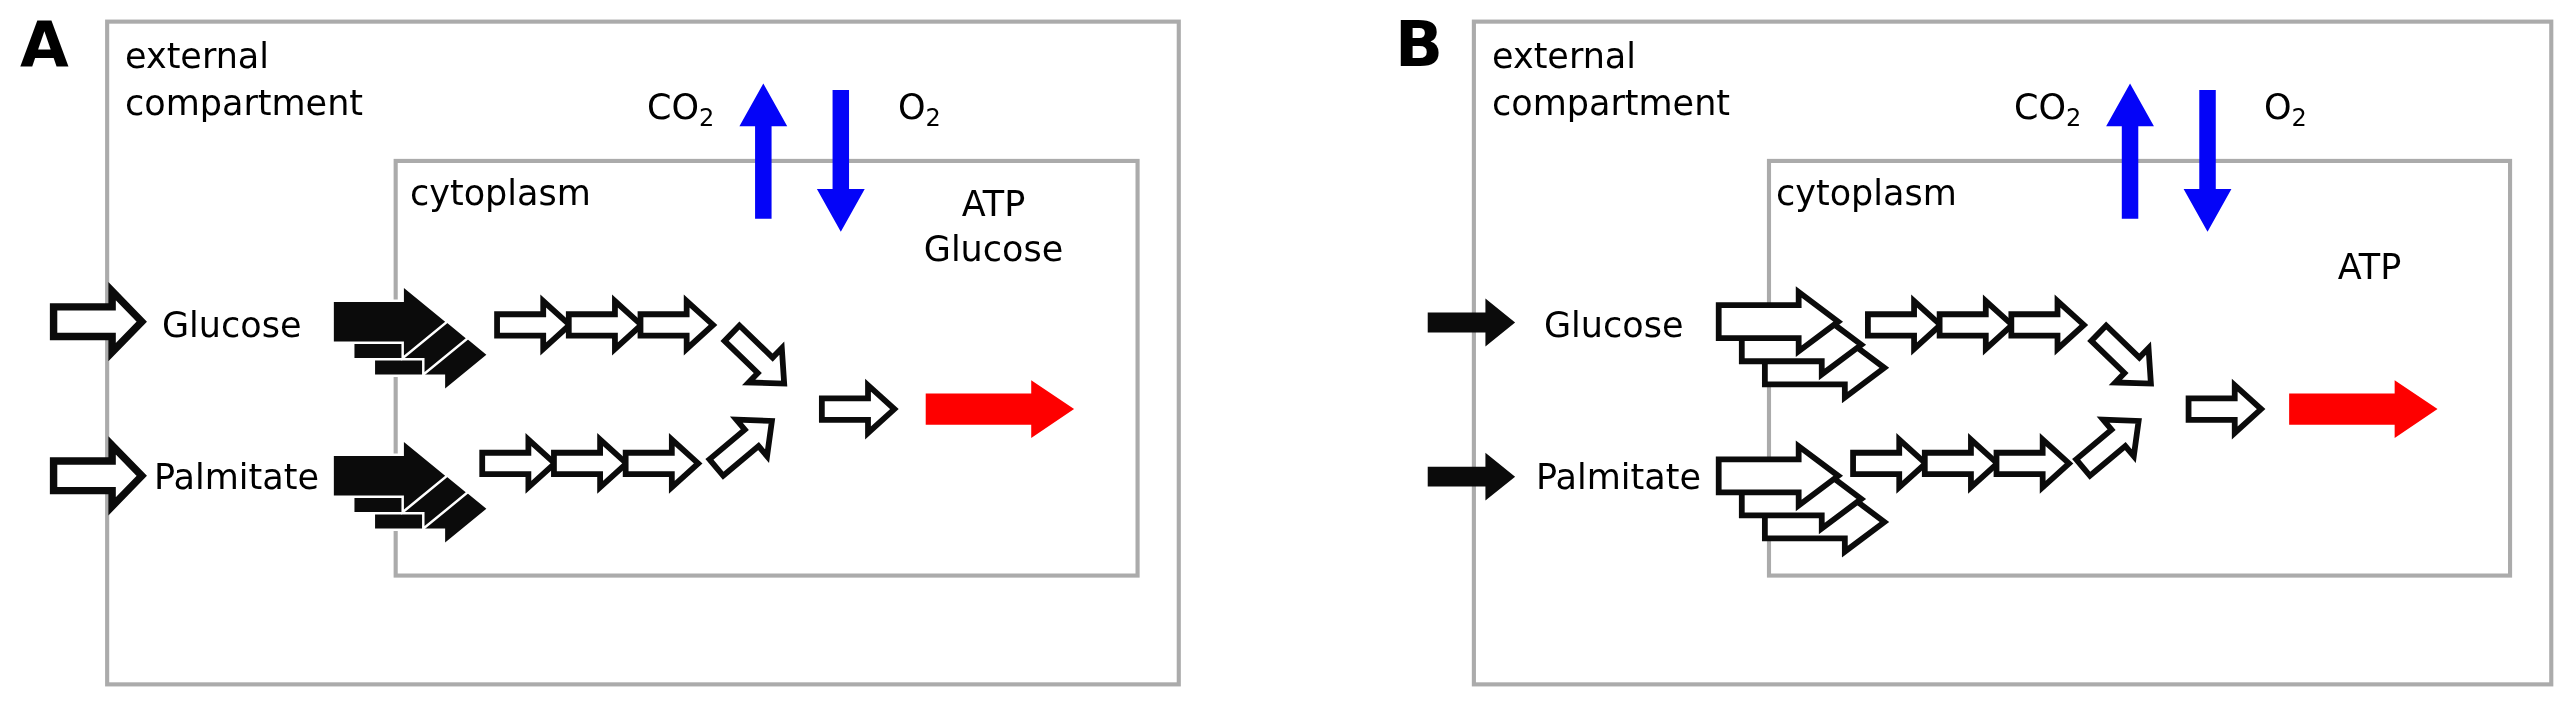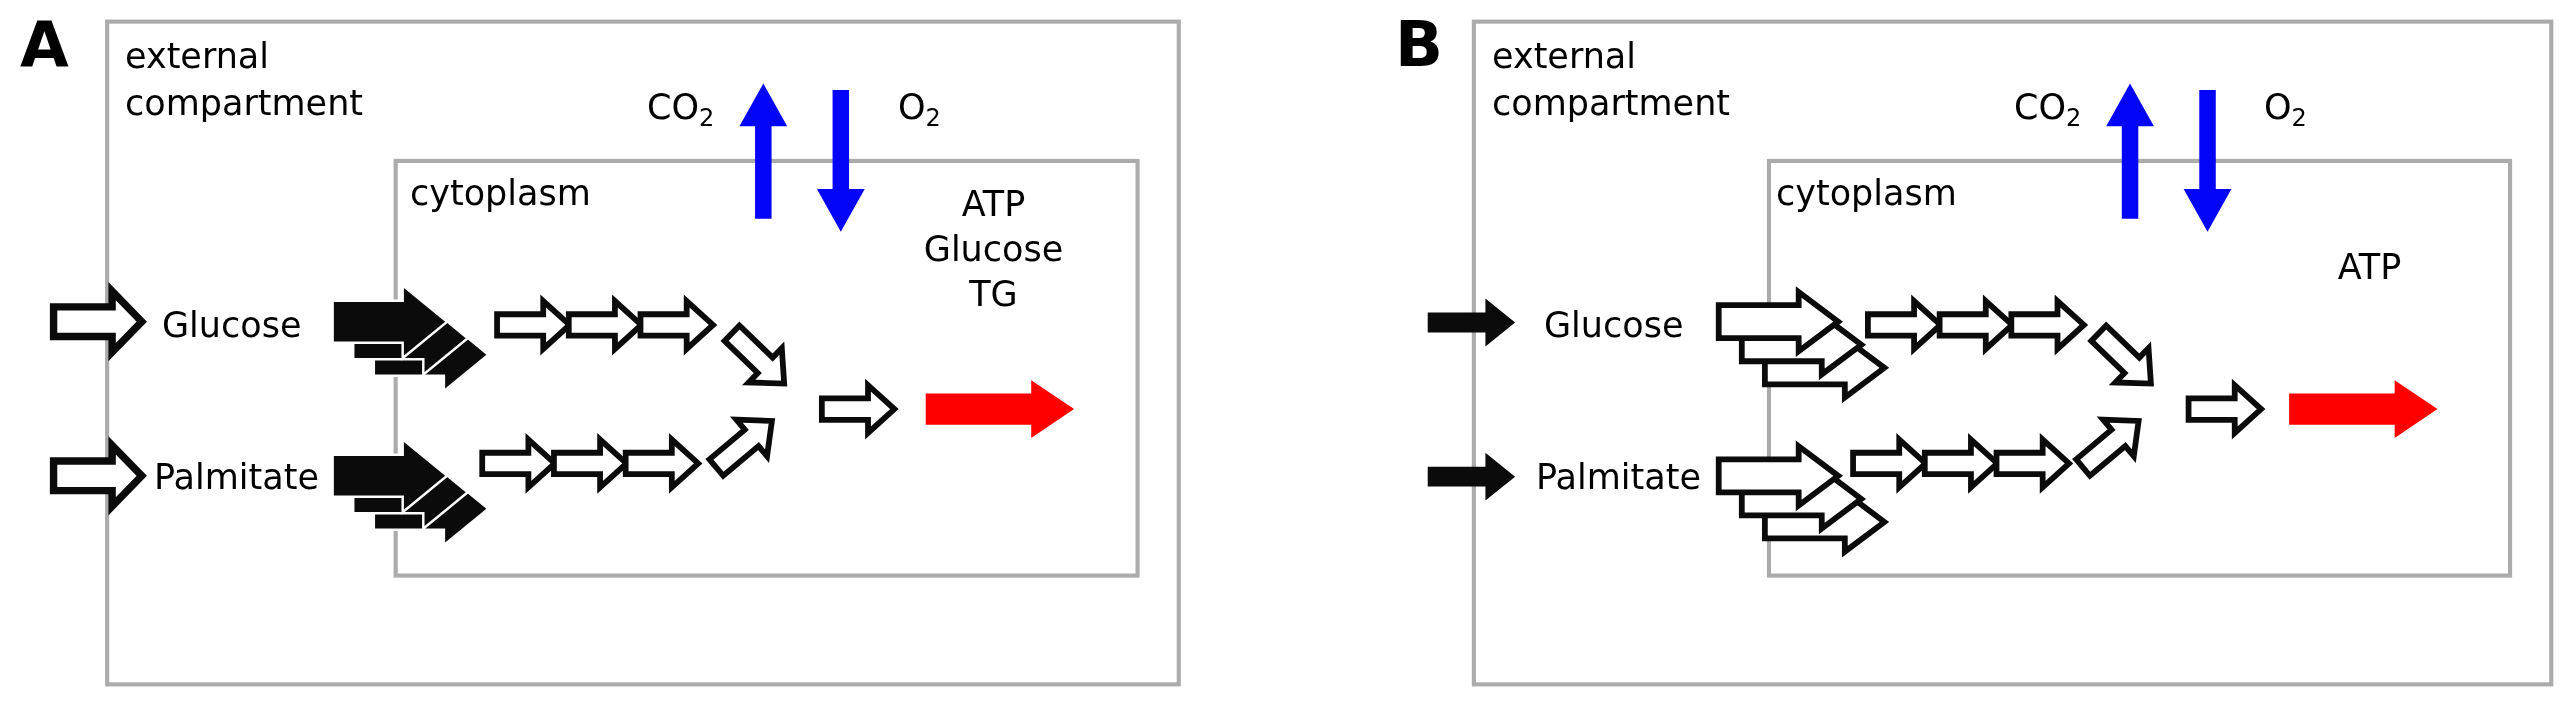--- a/index.html
+++ b/index.html
@@ -111,21 +111,20 @@
   <div class="txt gas" style="left:647px;top:85px;"><span>CO</span><span class="sub">2</span></div>
 
   <div class="txt gas" style="left:898px;top:85px;"><span>O</span><span class="sub">2</span></div>
 
   <div class="txt" style="left:162px;top:303px;">Glucose</div>
   <div class="txt" style="left:154px;top:455px;">Palmitate</div>
 
   <div class="outputs" style="left:870px;top:182px;">
     <div>ATP</div>
     <div>Glucose</div>
-    <div>TG</div>
   </div>
 
   <div class="panel-letter" style="left:1395px;top:13px;">B</div>
 
   <div class="txt two-line" style="left:1492px;top:33px;">
     <div>external</div>
     <div>compartment</div>
   </div>
 
   <div class="txt" style="left:1776px;top:171px;">cytoplasm</div>

